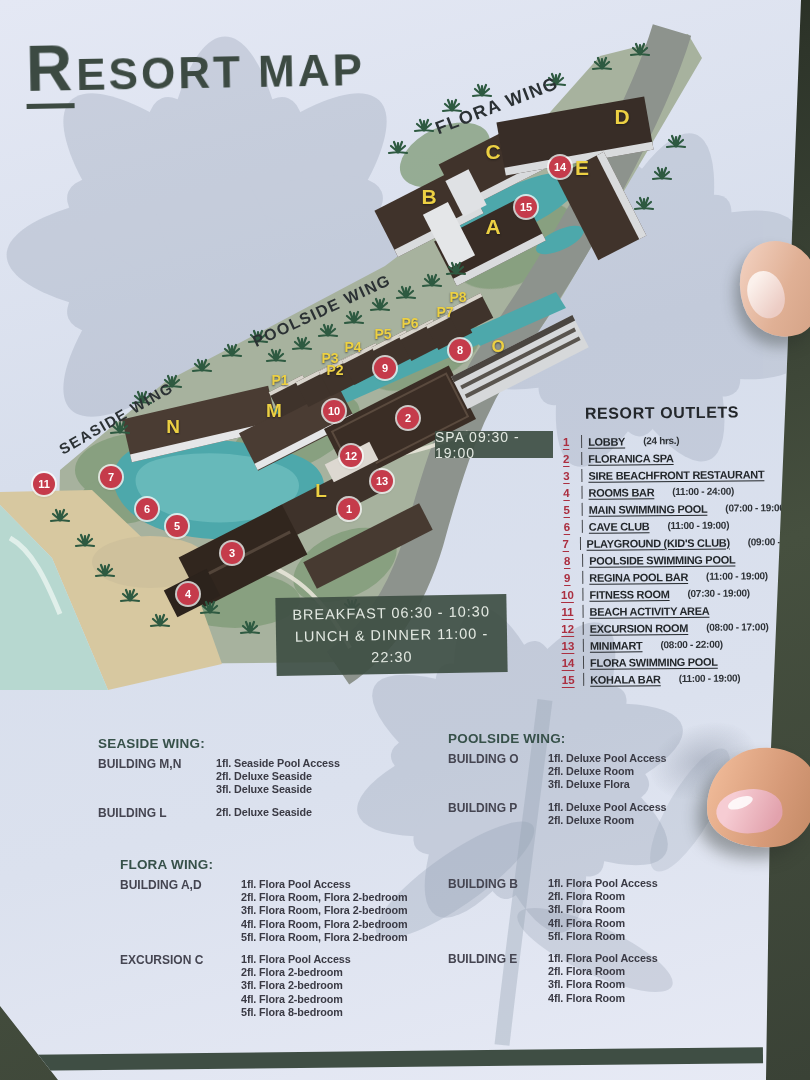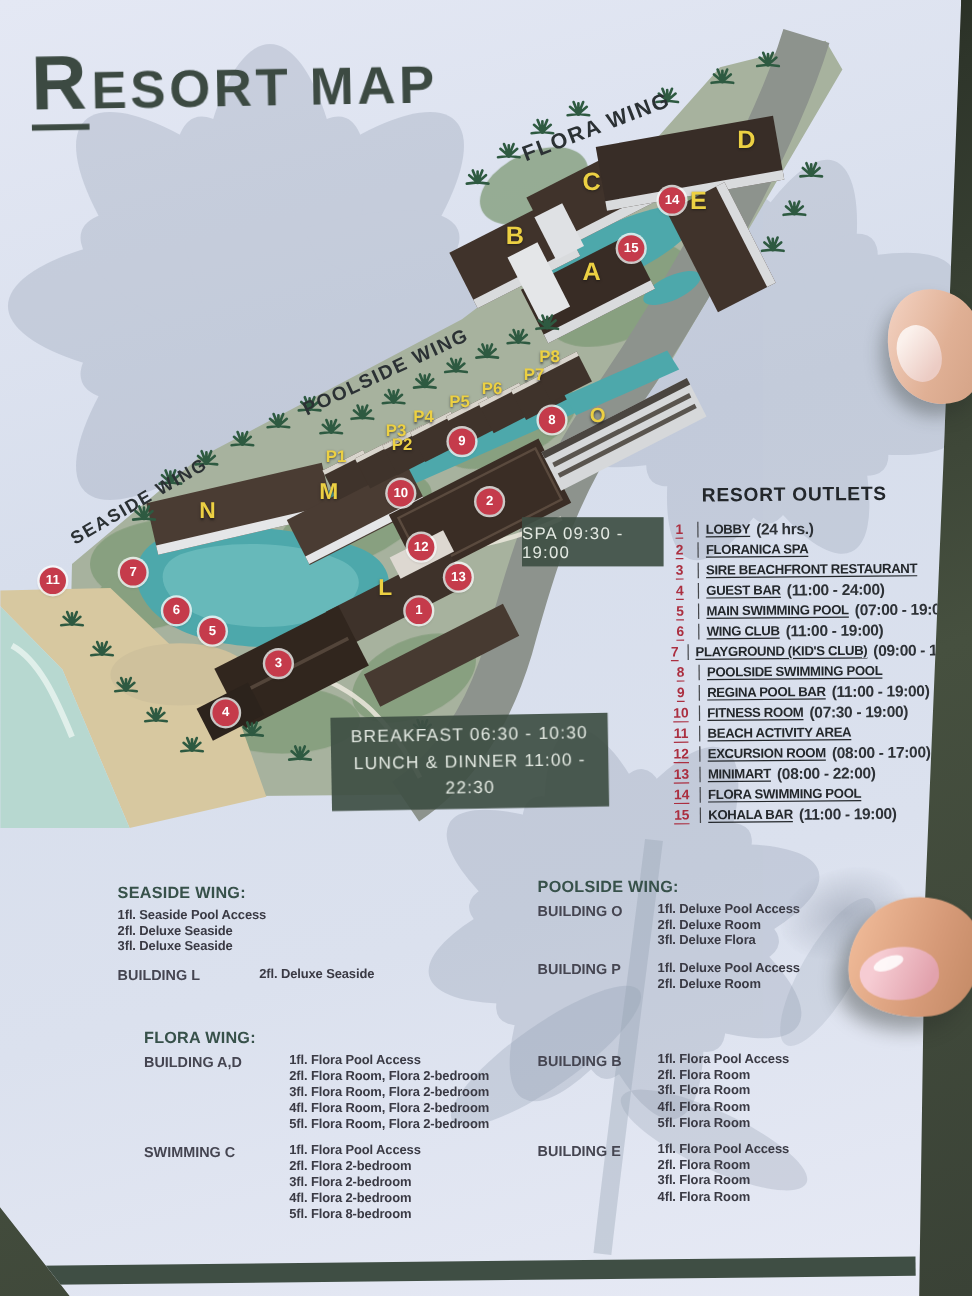--- a/index.html
+++ b/index.html
@@ -16,32 +16,32 @@
   .title .rest{font-size:44px;font-weight:bold;letter-spacing:3px;margin-left:2px;}
   
   .wing-label{position:absolute;font-weight:bold;color:#2b3134;letter-spacing:1.5px;white-space:nowrap;}
   .bldg-label{position:absolute;font-weight:bold;color:#ecd043;text-shadow:0 1px 2px rgba(20,20,20,.65);
     transform:translate(-50%,-50%);white-space:nowrap;}
   .marker{position:absolute;width:22px;height:22px;border-radius:50%;background:#c53b4b;
     box-shadow:0 0 0 2px rgba(255,255,255,.75),0 1px 3px rgba(0,0,0,.4);
     color:#fff;font-size:11px;font-weight:bold;display:flex;align-items:center;justify-content:center;
     transform:translate(-50%,-50%);}
   .note-box{position:absolute;background:rgba(62,78,67,.92);color:#e3e9e2;letter-spacing:1px;}
-  .spa-box{left:435px;top:431px;width:118px;height:41px;font-size:14px;display:flex;align-items:center;justify-content:center;}
+  .spa-box{left:435px;top:431px;width:118px;height:27px;font-size:14px;display:flex;align-items:center;justify-content:center;}
   .meal-box{left:276px;top:596px;width:231px;padding:6px 0;font-size:14.5px;text-align:center;line-height:22px;transform:rotate(-1deg);}
   
   .outlets{position:absolute;left:556px;top:404px;width:254px;transform:rotate(-0.5deg);}
   .outlets-title{font-size:16px;font-weight:bold;color:#23272b;letter-spacing:.6px;margin:0 0 10px 30px;}
   .outlet-row{display:flex;align-items:center;height:17px;}
   .outlet-num{width:22px;text-align:center;color:#ab2f40;font-size:11.5px;font-weight:bold;
     text-decoration:underline;text-underline-offset:3px;text-decoration-thickness:1px;}
   .outlet-div{width:0;height:13px;border-left:1.5px solid #44464a;margin:0 6px 0 4px;}
   .outlet-name{font-size:11px;font-weight:bold;color:#23272b;letter-spacing:-.3px;white-space:nowrap;
     text-decoration:underline;text-underline-offset:2px;text-decoration-thickness:1px;}
-  .outlet-hours{font-size:13px;font-weight:600;color:#2e3237;margin-left:5px;letter-spacing:-.3px;white-space:nowrap;}
+  .outlet-hours{font-size:10px;font-weight:600;color:#2e3237;margin-left:18px;letter-spacing:-.3px;white-space:nowrap;}
   
   .gr-bar{position:absolute;left:0;top:682px;width:229px;height:29px;background:#3a4a42;
     color:#e3e8e4;font-size:13.5px;font-weight:bold;line-height:29px;padding-left:14px;box-sizing:border-box;letter-spacing:.2px;}
   .gr-group{position:absolute;margin-left:36px;}
   .gr-seaside{left:62px;top:736px;--lw:118px;}
   .gr-poolside{left:412px;top:731px;--lw:100px;}
   .gr-flora{left:84px;top:857px;--lw:121px;}
   .gr-flora-be{left:412px;top:877px;--lw:100px;}
   .gr-header{font-size:13.5px;font-weight:bold;color:#37514a;margin-bottom:6px;letter-spacing:.2px;}
   .gr-building{display:flex;margin-bottom:9px;}
@@ -324,33 +324,33 @@
             <span class="outlet-name">FLORANICA SPA</span>
           </div>
           <div class="outlet-row">
             <span class="outlet-num">3</span>
             <span class="outlet-div"></span>
             <span class="outlet-name">SIRE BEACHFRONT RESTAURANT</span>
           </div>
           <div class="outlet-row">
             <span class="outlet-num">4</span>
             <span class="outlet-div"></span>
-            <span class="outlet-name">GUEST BAR</span>
+            <span class="outlet-name">ROOMS BAR</span>
             <span class="outlet-hours">(11:00 - 24:00)</span>
           </div>
           <div class="outlet-row">
             <span class="outlet-num">5</span>
             <span class="outlet-div"></span>
             <span class="outlet-name">MAIN SWIMMING POOL</span>
             <span class="outlet-hours">(07:00 - 19:00)</span>
           </div>
           <div class="outlet-row">
             <span class="outlet-num">6</span>
             <span class="outlet-div"></span>
-            <span class="outlet-name">WING CLUB</span>
+            <span class="outlet-name">CAVE CLUB</span>
             <span class="outlet-hours">(11:00 - 19:00)</span>
           </div>
           <div class="outlet-row">
             <span class="outlet-num">7</span>
             <span class="outlet-div"></span>
             <span class="outlet-name">PLAYGROUND (KID'S CLUB)</span>
             <span class="outlet-hours">(09:00 - 17:00)</span>
           </div>
           <div class="outlet-row">
             <span class="outlet-num">8</span>
@@ -396,20 +396,21 @@
             <span class="outlet-div"></span>
             <span class="outlet-name">KOHALA BAR</span>
             <span class="outlet-hours">(11:00 - 19:00)</span>
           </div>
         </div>
     </div>
 
     <div class="gr-group gr-seaside">
         <div class="gr-header">SEASIDE WING:</div>
         <div class="gr-building">
+          <div class="gr-bname">BUILDING M,N</div>
           <div>
             <div class="gr-floor">1fl. Seaside Pool Access</div>
             <div class="gr-floor">2fl. Deluxe Seaside</div>
             <div class="gr-floor">3fl. Deluxe Seaside</div>
           </div>
         </div>
         <div class="gr-building">
           <div class="gr-bname">BUILDING L</div>
           <div>
             <div class="gr-floor">2fl. Deluxe Seaside</div>
@@ -440,21 +441,21 @@
           <div class="gr-bname">BUILDING A,D</div>
           <div>
             <div class="gr-floor">1fl. Flora Pool Access</div>
             <div class="gr-floor">2fl. Flora Room, Flora 2-bedroom</div>
             <div class="gr-floor">3fl. Flora Room, Flora 2-bedroom</div>
             <div class="gr-floor">4fl. Flora Room, Flora 2-bedroom</div>
             <div class="gr-floor">5fl. Flora Room, Flora 2-bedroom</div>
           </div>
         </div>
         <div class="gr-building">
-          <div class="gr-bname">SWIMMING C</div>
+          <div class="gr-bname">EXCURSION C</div>
           <div>
             <div class="gr-floor">1fl. Flora Pool Access</div>
             <div class="gr-floor">2fl. Flora 2-bedroom</div>
             <div class="gr-floor">3fl. Flora 2-bedroom</div>
             <div class="gr-floor">4fl. Flora 2-bedroom</div>
             <div class="gr-floor">5fl. Flora 8-bedroom</div>
           </div>
         </div>
       </div>
     <div class="gr-group gr-flora-be">

